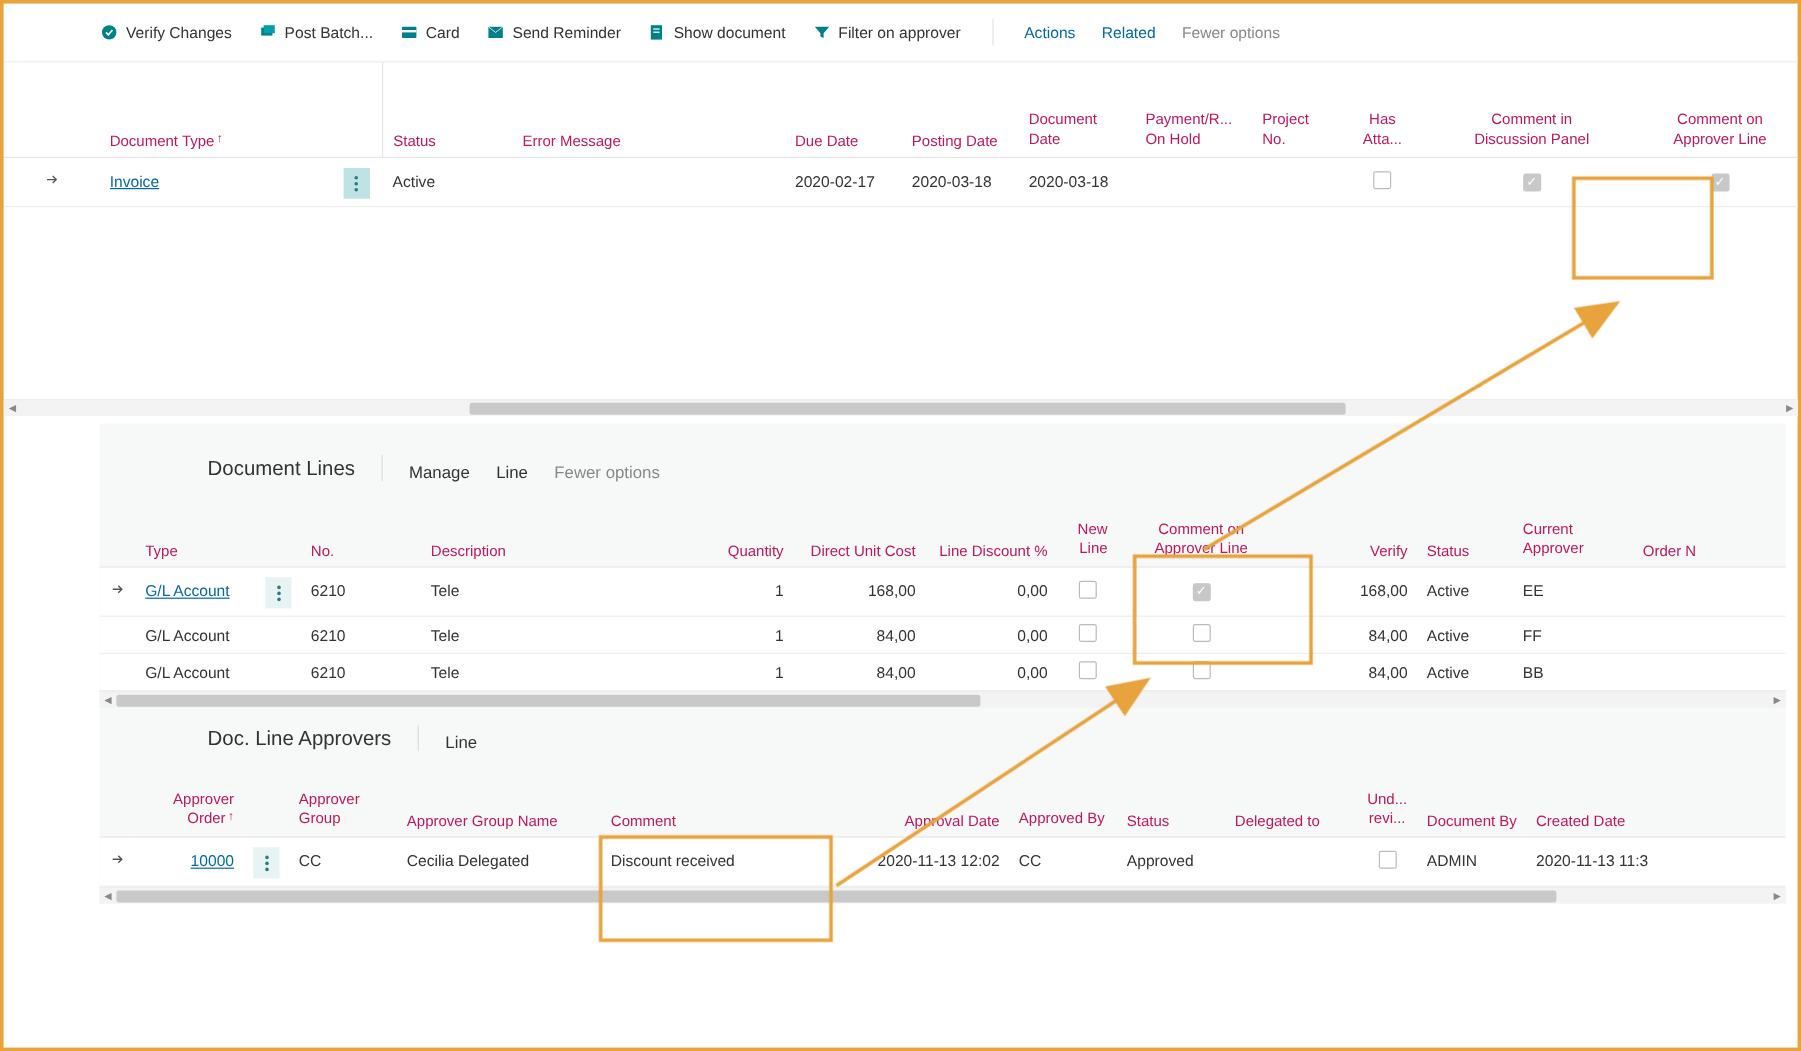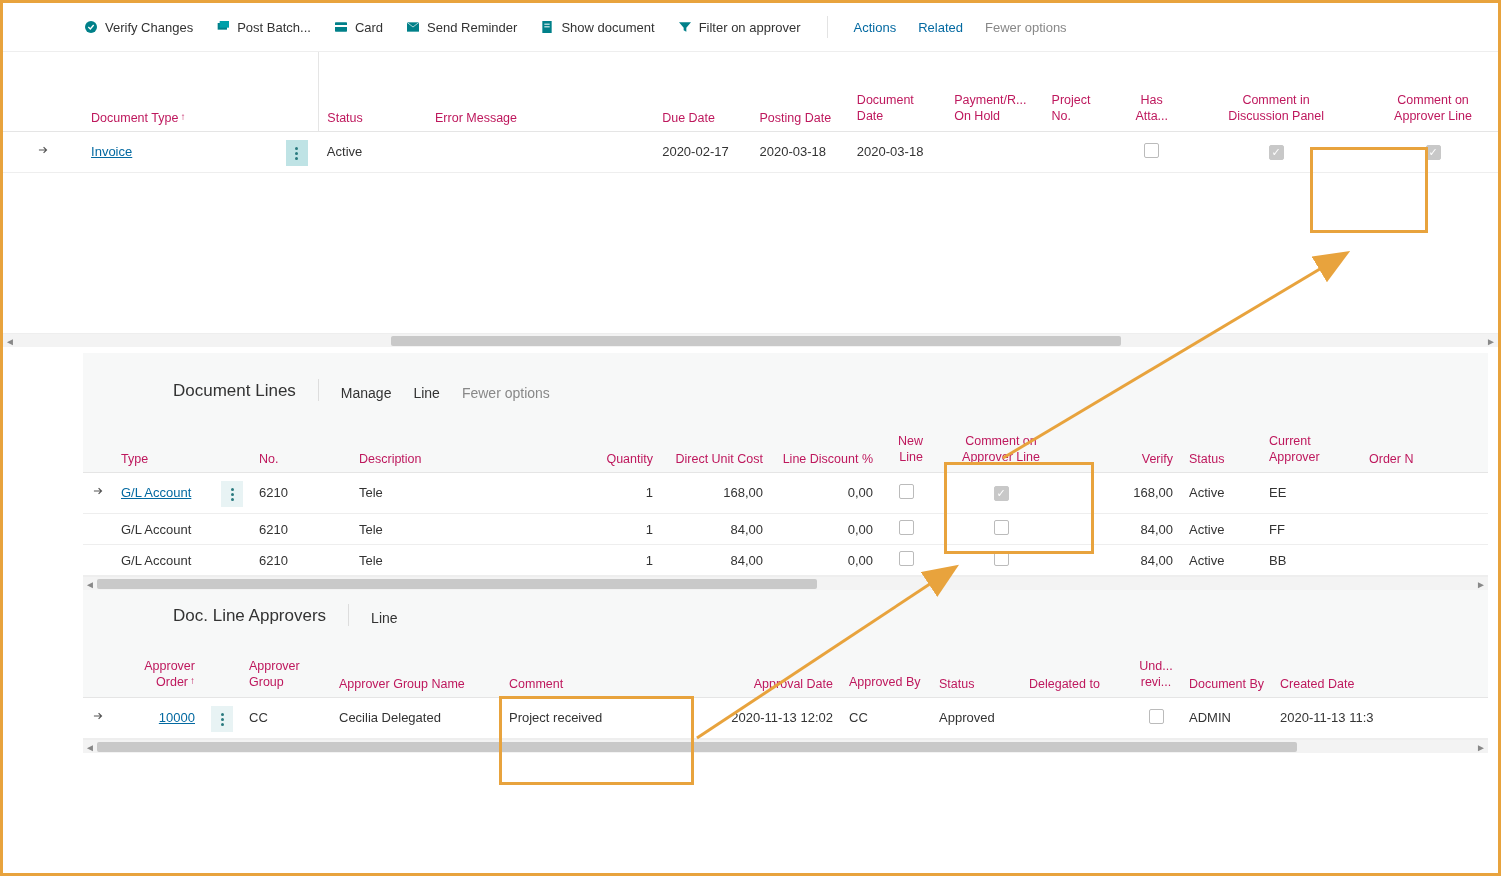--- a/index.html
+++ b/index.html
@@ -311,21 +311,21 @@
     <td class="num"><span class="link">10000</span></td>
     <td><div class="more-btn light">
                 <div class="dots">
                   <span></span>
                   <span></span>
                   <span></span>
                 </div>
               </div></td>
     <td>CC</td>
     <td>Cecilia Delegated</td>
-    <td>Project received</td>
+    <td>Discount received</td>
     <td class="num">2020-11-13 12:02</td>
     <td>CC</td>
     <td>Approved</td>
     <td></td>
     <td style="text-align:center"><span class="chk"></span></td>
     <td>ADMIN</td>
     <td>2020-11-13 11:3</td>
           </tr>
         </tbody>
     </table>

